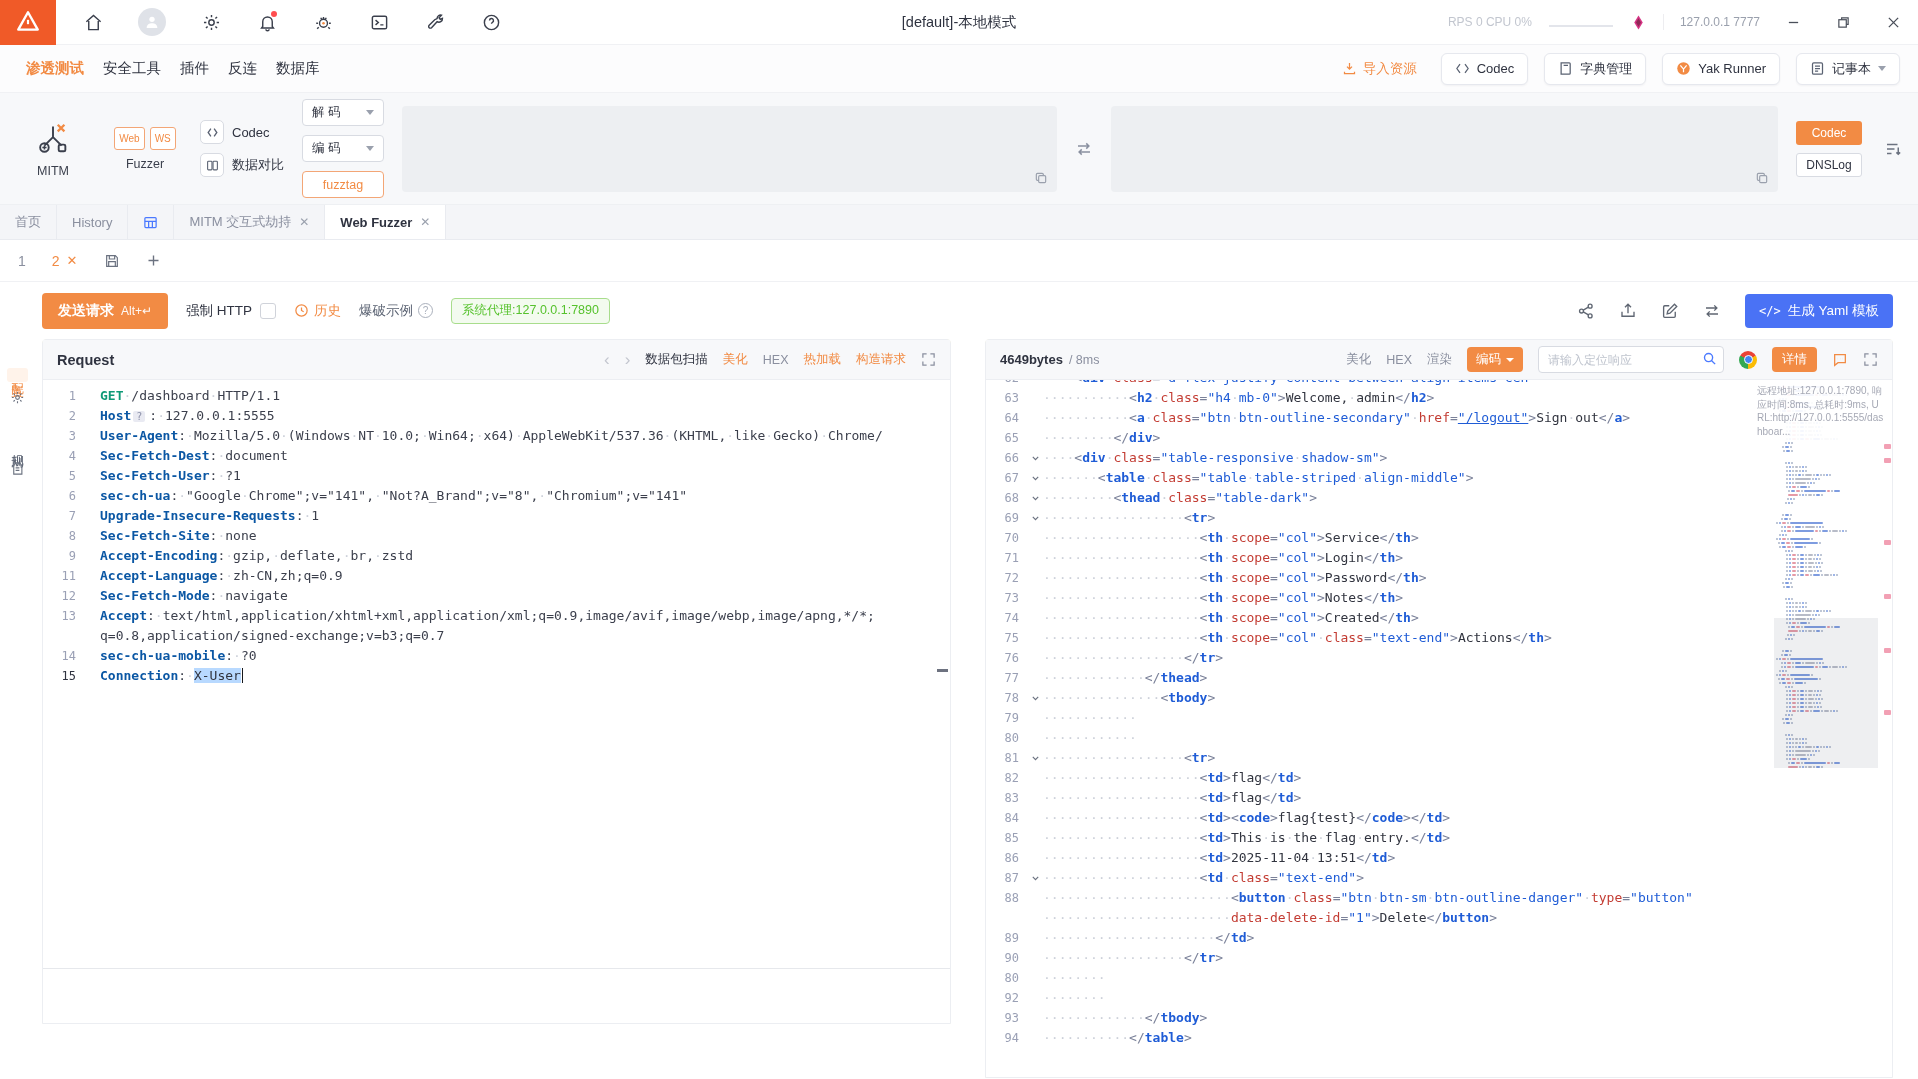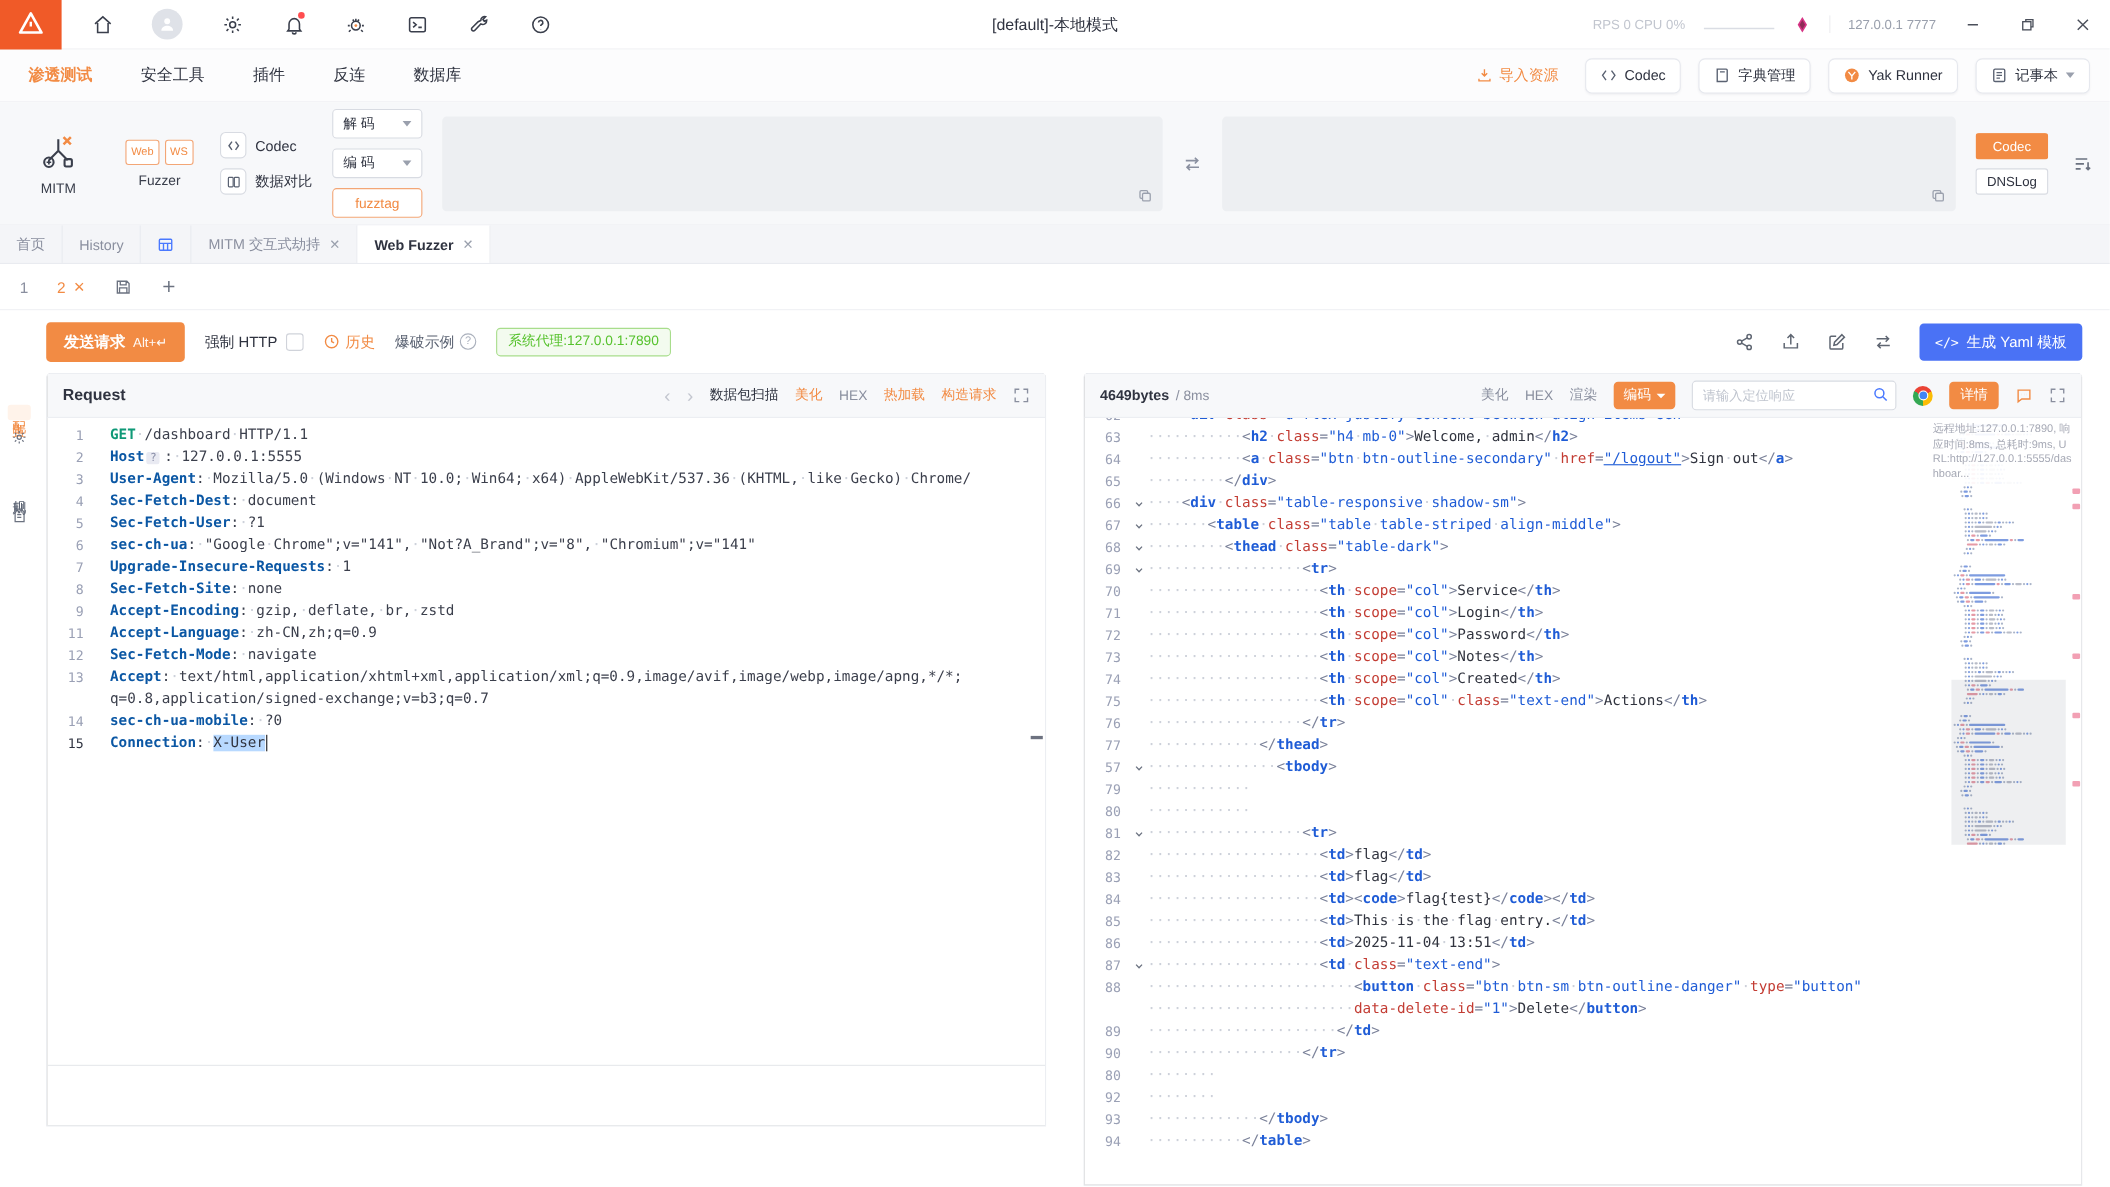--- a/index.html
+++ b/index.html
@@ -13,21 +13,21 @@
 .avatar{width:28px;height:28px;border-radius:50%;background:#dfe2e8;display:flex;align-items:center;justify-content:center}
 .bell-dot{position:absolute;top:0;right:1px;width:6px;height:6px;border-radius:50%;background:#ff4d4f}
 .tb-title{position:absolute;left:50%;transform:translateX(-50%);font-size:14.5px;color:#2f3340}
 .tb-right{margin-left:auto;display:flex;align-items:center;gap:16px;padding-right:8px}
 .tb-stats{font-size:12px;color:#c2c6cf;white-space:nowrap}
 .tb-divider{width:1px;height:16px;background:#ededf0}
 .tb-addr{font-size:12px;color:#9aa0ad;white-space:nowrap}
 .winbtn{width:34px;height:30px;display:flex;align-items:center;justify-content:center;color:#4a4f5a;cursor:pointer}
 
 .menubar{height:48px;display:flex;align-items:center;background:#fcfcfd;border-bottom:1px solid #f0f1f4;padding:0 18px 0 26px}
-.menu-tabs{display:flex;gap:44px}
+.menu-tabs{display:flex;gap:19px}
 .menu-tab{font-size:14.5px;color:#2f3340;cursor:pointer;white-space:nowrap}
 .menu-tab.active{color:#f28b44;font-weight:600}
 .menu-right{margin-left:auto;display:flex;align-items:center;gap:16px}
 .import-res{display:flex;align-items:center;gap:6px;color:#f28b44;font-size:13.5px;cursor:pointer;margin-right:8px}
 .mbtn{display:flex;align-items:center;gap:7px;height:32px;padding:0 13px;background:#fff;border:1px solid #e6e8ee;border-radius:6px;box-shadow:0 1px 2px rgba(40,44,60,.05);font-size:13px;color:#2f3340;cursor:pointer;white-space:nowrap}
 .caret-down{width:0;height:0;border-left:4px solid transparent;border-right:4px solid transparent;border-top:5px solid #9aa0ad}
 
 .quickbar{height:112px;background:#f7f8fa;border-bottom:1px solid #eef0f3;display:flex;align-items:center;padding:0 16px;gap:18px}
 .qb-item{display:flex;flex-direction:column;align-items:center;gap:7px;width:74px;cursor:pointer}
 .qb-cap{font-size:12.5px;color:#3a3f4c}
@@ -77,21 +77,21 @@
 .hist{display:flex;align-items:center;gap:5px;color:#f28b44;font-size:13.5px;cursor:pointer}
 .brute{display:flex;align-items:center;gap:5px;color:#5a6272;font-size:13.5px;cursor:pointer}
 .q-circle{width:15px;height:15px;border:1px solid #aab0bc;border-radius:50%;color:#aab0bc;font-size:10px;display:flex;align-items:center;justify-content:center}
 .proxy-tag{height:26px;display:flex;align-items:center;padding:0 10px;background:#f3fbef;border:1px solid #a8dd8c;border-radius:4px;color:#56c22d;font-size:12.5px;cursor:default}
 .fz-right{margin-left:auto;display:flex;align-items:center;gap:24px}
 .fz-ic{color:#5f6672;cursor:pointer}
 .yaml-btn{height:34px;background:#4a72f5;border:none;border-radius:4px;color:#fff;font-size:13.5px;padding:0 14px;display:flex;align-items:center;gap:7px;cursor:pointer}
 .yaml-code{font-family:"DejaVu Sans Mono","Liberation Mono",monospace;font-size:12px}
 
 .panels{display:flex;padding:0 25px 0 8px;height:739px}
-.panel{border:1px solid #eceef2;border-radius:4px 4px 0 0;background:#a3a3a3;display:flex;flex-direction:column;min-width:0}
+.panel{border:1px solid #eceef2;border-radius:4px 4px 0 0;background:#fef9c3;display:flex;flex-direction:column;min-width:0}
 .panel.request{width:909px;flex:none;height:685px}
 .panel-gap{width:34px;flex:none}
 .panel.response{flex:1;height:739px}
 .phead{height:40px;flex:none;background:#f7f8fa;border-bottom:1px solid #eceef2;display:flex;align-items:center;padding:0 14px;gap:14px}
 .ptitle{font-size:14.5px;font-weight:600;color:#2f3340}
 .phead-right{margin-left:auto;display:flex;align-items:center;gap:15px}
 .act{font-size:12.5px;cursor:pointer;white-space:nowrap}
 .act.orange{color:#f28b44}
 .act.gray{color:#8a8f9f}
 .act.dark{color:#2f3340}
@@ -578,21 +578,21 @@
                   <path d="M2 3.2 L5 6.4 L8 3.2" fill="none" stroke="#6b7280" stroke-width="1.3"></path>
                 </svg></span><span class="ltext"><span class="tk-v"><span class="wd">·</span><span class="wd">·</span><span class="wd">·</span><span class="wd">·</span><span class="wd">·</span><span class="wd">·</span><span class="wd">·</span><span class="wd">·</span><span class="wd">·</span><span class="wd">·</span><span class="wd">·</span><span class="wd">·</span><span class="wd">·</span><span class="wd">·</span><span class="wd">·</span><span class="wd">·</span><span class="wd">·</span><span class="wd">·</span></span><span class="tk-p">&lt;</span><span class="tk-g">tr</span><span class="tk-p">&gt;</span></span></div>
             <div class="eline"><span class="lnum">70</span><span class="fold"></span><span class="ltext"><span class="tk-v"><span class="wd">·</span><span class="wd">·</span><span class="wd">·</span><span class="wd">·</span><span class="wd">·</span><span class="wd">·</span><span class="wd">·</span><span class="wd">·</span><span class="wd">·</span><span class="wd">·</span><span class="wd">·</span><span class="wd">·</span><span class="wd">·</span><span class="wd">·</span><span class="wd">·</span><span class="wd">·</span><span class="wd">·</span><span class="wd">·</span><span class="wd">·</span><span class="wd">·</span></span><span class="tk-p">&lt;</span><span class="tk-g">th</span><span class="tk-v"><span class="wd">·</span></span><span class="tk-a">scope</span><span class="tk-p">=</span><span class="tk-q">"col"</span><span class="tk-p">&gt;</span><span class="tk-x">Service</span><span class="tk-p">&lt;/</span><span class="tk-g">th</span><span class="tk-p">&gt;</span></span></div>
             <div class="eline"><span class="lnum">71</span><span class="fold"></span><span class="ltext"><span class="tk-v"><span class="wd">·</span><span class="wd">·</span><span class="wd">·</span><span class="wd">·</span><span class="wd">·</span><span class="wd">·</span><span class="wd">·</span><span class="wd">·</span><span class="wd">·</span><span class="wd">·</span><span class="wd">·</span><span class="wd">·</span><span class="wd">·</span><span class="wd">·</span><span class="wd">·</span><span class="wd">·</span><span class="wd">·</span><span class="wd">·</span><span class="wd">·</span><span class="wd">·</span></span><span class="tk-p">&lt;</span><span class="tk-g">th</span><span class="tk-v"><span class="wd">·</span></span><span class="tk-a">scope</span><span class="tk-p">=</span><span class="tk-q">"col"</span><span class="tk-p">&gt;</span><span class="tk-x">Login</span><span class="tk-p">&lt;/</span><span class="tk-g">th</span><span class="tk-p">&gt;</span></span></div>
             <div class="eline"><span class="lnum">72</span><span class="fold"></span><span class="ltext"><span class="tk-v"><span class="wd">·</span><span class="wd">·</span><span class="wd">·</span><span class="wd">·</span><span class="wd">·</span><span class="wd">·</span><span class="wd">·</span><span class="wd">·</span><span class="wd">·</span><span class="wd">·</span><span class="wd">·</span><span class="wd">·</span><span class="wd">·</span><span class="wd">·</span><span class="wd">·</span><span class="wd">·</span><span class="wd">·</span><span class="wd">·</span><span class="wd">·</span><span class="wd">·</span></span><span class="tk-p">&lt;</span><span class="tk-g">th</span><span class="tk-v"><span class="wd">·</span></span><span class="tk-a">scope</span><span class="tk-p">=</span><span class="tk-q">"col"</span><span class="tk-p">&gt;</span><span class="tk-x">Password</span><span class="tk-p">&lt;/</span><span class="tk-g">th</span><span class="tk-p">&gt;</span></span></div>
             <div class="eline"><span class="lnum">73</span><span class="fold"></span><span class="ltext"><span class="tk-v"><span class="wd">·</span><span class="wd">·</span><span class="wd">·</span><span class="wd">·</span><span class="wd">·</span><span class="wd">·</span><span class="wd">·</span><span class="wd">·</span><span class="wd">·</span><span class="wd">·</span><span class="wd">·</span><span class="wd">·</span><span class="wd">·</span><span class="wd">·</span><span class="wd">·</span><span class="wd">·</span><span class="wd">·</span><span class="wd">·</span><span class="wd">·</span><span class="wd">·</span></span><span class="tk-p">&lt;</span><span class="tk-g">th</span><span class="tk-v"><span class="wd">·</span></span><span class="tk-a">scope</span><span class="tk-p">=</span><span class="tk-q">"col"</span><span class="tk-p">&gt;</span><span class="tk-x">Notes</span><span class="tk-p">&lt;/</span><span class="tk-g">th</span><span class="tk-p">&gt;</span></span></div>
             <div class="eline"><span class="lnum">74</span><span class="fold"></span><span class="ltext"><span class="tk-v"><span class="wd">·</span><span class="wd">·</span><span class="wd">·</span><span class="wd">·</span><span class="wd">·</span><span class="wd">·</span><span class="wd">·</span><span class="wd">·</span><span class="wd">·</span><span class="wd">·</span><span class="wd">·</span><span class="wd">·</span><span class="wd">·</span><span class="wd">·</span><span class="wd">·</span><span class="wd">·</span><span class="wd">·</span><span class="wd">·</span><span class="wd">·</span><span class="wd">·</span></span><span class="tk-p">&lt;</span><span class="tk-g">th</span><span class="tk-v"><span class="wd">·</span></span><span class="tk-a">scope</span><span class="tk-p">=</span><span class="tk-q">"col"</span><span class="tk-p">&gt;</span><span class="tk-x">Created</span><span class="tk-p">&lt;/</span><span class="tk-g">th</span><span class="tk-p">&gt;</span></span></div>
             <div class="eline"><span class="lnum">75</span><span class="fold"></span><span class="ltext"><span class="tk-v"><span class="wd">·</span><span class="wd">·</span><span class="wd">·</span><span class="wd">·</span><span class="wd">·</span><span class="wd">·</span><span class="wd">·</span><span class="wd">·</span><span class="wd">·</span><span class="wd">·</span><span class="wd">·</span><span class="wd">·</span><span class="wd">·</span><span class="wd">·</span><span class="wd">·</span><span class="wd">·</span><span class="wd">·</span><span class="wd">·</span><span class="wd">·</span><span class="wd">·</span></span><span class="tk-p">&lt;</span><span class="tk-g">th</span><span class="tk-v"><span class="wd">·</span></span><span class="tk-a">scope</span><span class="tk-p">=</span><span class="tk-q">"col"</span><span class="tk-v"><span class="wd">·</span></span><span class="tk-a">class</span><span class="tk-p">=</span><span class="tk-q">"text-end"</span><span class="tk-p">&gt;</span><span class="tk-x">Actions</span><span class="tk-p">&lt;/</span><span class="tk-g">th</span><span class="tk-p">&gt;</span></span></div>
             <div class="eline"><span class="lnum">76</span><span class="fold"></span><span class="ltext"><span class="tk-v"><span class="wd">·</span><span class="wd">·</span><span class="wd">·</span><span class="wd">·</span><span class="wd">·</span><span class="wd">·</span><span class="wd">·</span><span class="wd">·</span><span class="wd">·</span><span class="wd">·</span><span class="wd">·</span><span class="wd">·</span><span class="wd">·</span><span class="wd">·</span><span class="wd">·</span><span class="wd">·</span><span class="wd">·</span><span class="wd">·</span></span><span class="tk-p">&lt;/</span><span class="tk-g">tr</span><span class="tk-p">&gt;</span></span></div>
             <div class="eline"><span class="lnum">77</span><span class="fold"></span><span class="ltext"><span class="tk-v"><span class="wd">·</span><span class="wd">·</span><span class="wd">·</span><span class="wd">·</span><span class="wd">·</span><span class="wd">·</span><span class="wd">·</span><span class="wd">·</span><span class="wd">·</span><span class="wd">·</span><span class="wd">·</span><span class="wd">·</span><span class="wd">·</span></span><span class="tk-p">&lt;/</span><span class="tk-g">thead</span><span class="tk-p">&gt;</span></span></div>
-            <div class="eline"><span class="lnum">57</span><span class="fold"><svg width="9" height="9" viewBox="0 0 10 10">
+            <div class="eline"><span class="lnum">78</span><span class="fold"><svg width="9" height="9" viewBox="0 0 10 10">
                   <path d="M2 3.2 L5 6.4 L8 3.2" fill="none" stroke="#6b7280" stroke-width="1.3"></path>
                 </svg></span><span class="ltext"><span class="tk-v"><span class="wd">·</span><span class="wd">·</span><span class="wd">·</span><span class="wd">·</span><span class="wd">·</span><span class="wd">·</span><span class="wd">·</span><span class="wd">·</span><span class="wd">·</span><span class="wd">·</span><span class="wd">·</span><span class="wd">·</span><span class="wd">·</span><span class="wd">·</span><span class="wd">·</span></span><span class="tk-p">&lt;</span><span class="tk-g">tbody</span><span class="tk-p">&gt;</span></span></div>
             <div class="eline"><span class="lnum">79</span><span class="fold"></span><span class="ltext"><span class="tk-v"><span class="wd">·</span><span class="wd">·</span><span class="wd">·</span><span class="wd">·</span><span class="wd">·</span><span class="wd">·</span><span class="wd">·</span><span class="wd">·</span><span class="wd">·</span><span class="wd">·</span><span class="wd">·</span><span class="wd">·</span></span></span></div>
             <div class="eline"><span class="lnum">80</span><span class="fold"></span><span class="ltext"><span class="tk-v"><span class="wd">·</span><span class="wd">·</span><span class="wd">·</span><span class="wd">·</span><span class="wd">·</span><span class="wd">·</span><span class="wd">·</span><span class="wd">·</span><span class="wd">·</span><span class="wd">·</span><span class="wd">·</span><span class="wd">·</span></span></span></div>
             <div class="eline"><span class="lnum">81</span><span class="fold"><svg width="9" height="9" viewBox="0 0 10 10">
                   <path d="M2 3.2 L5 6.4 L8 3.2" fill="none" stroke="#6b7280" stroke-width="1.3"></path>
                 </svg></span><span class="ltext"><span class="tk-v"><span class="wd">·</span><span class="wd">·</span><span class="wd">·</span><span class="wd">·</span><span class="wd">·</span><span class="wd">·</span><span class="wd">·</span><span class="wd">·</span><span class="wd">·</span><span class="wd">·</span><span class="wd">·</span><span class="wd">·</span><span class="wd">·</span><span class="wd">·</span><span class="wd">·</span><span class="wd">·</span><span class="wd">·</span><span class="wd">·</span></span><span class="tk-p">&lt;</span><span class="tk-g">tr</span><span class="tk-p">&gt;</span></span></div>
             <div class="eline"><span class="lnum">82</span><span class="fold"></span><span class="ltext"><span class="tk-v"><span class="wd">·</span><span class="wd">·</span><span class="wd">·</span><span class="wd">·</span><span class="wd">·</span><span class="wd">·</span><span class="wd">·</span><span class="wd">·</span><span class="wd">·</span><span class="wd">·</span><span class="wd">·</span><span class="wd">·</span><span class="wd">·</span><span class="wd">·</span><span class="wd">·</span><span class="wd">·</span><span class="wd">·</span><span class="wd">·</span><span class="wd">·</span><span class="wd">·</span></span><span class="tk-p">&lt;</span><span class="tk-g">td</span><span class="tk-p">&gt;</span><span class="tk-x">flag</span><span class="tk-p">&lt;/</span><span class="tk-g">td</span><span class="tk-p">&gt;</span></span></div>
             <div class="eline"><span class="lnum">83</span><span class="fold"></span><span class="ltext"><span class="tk-v"><span class="wd">·</span><span class="wd">·</span><span class="wd">·</span><span class="wd">·</span><span class="wd">·</span><span class="wd">·</span><span class="wd">·</span><span class="wd">·</span><span class="wd">·</span><span class="wd">·</span><span class="wd">·</span><span class="wd">·</span><span class="wd">·</span><span class="wd">·</span><span class="wd">·</span><span class="wd">·</span><span class="wd">·</span><span class="wd">·</span><span class="wd">·</span><span class="wd">·</span></span><span class="tk-p">&lt;</span><span class="tk-g">td</span><span class="tk-p">&gt;</span><span class="tk-x">flag</span><span class="tk-p">&lt;/</span><span class="tk-g">td</span><span class="tk-p">&gt;</span></span></div>
             <div class="eline"><span class="lnum">84</span><span class="fold"></span><span class="ltext"><span class="tk-v"><span class="wd">·</span><span class="wd">·</span><span class="wd">·</span><span class="wd">·</span><span class="wd">·</span><span class="wd">·</span><span class="wd">·</span><span class="wd">·</span><span class="wd">·</span><span class="wd">·</span><span class="wd">·</span><span class="wd">·</span><span class="wd">·</span><span class="wd">·</span><span class="wd">·</span><span class="wd">·</span><span class="wd">·</span><span class="wd">·</span><span class="wd">·</span><span class="wd">·</span></span><span class="tk-p">&lt;</span><span class="tk-g">td</span><span class="tk-p">&gt;</span><span class="tk-p">&lt;</span><span class="tk-g">code</span><span class="tk-p">&gt;</span><span class="tk-x">flag{test}</span><span class="tk-p">&lt;/</span><span class="tk-g">code</span><span class="tk-p">&gt;</span><span class="tk-p">&lt;/</span><span class="tk-g">td</span><span class="tk-p">&gt;</span></span></div>

